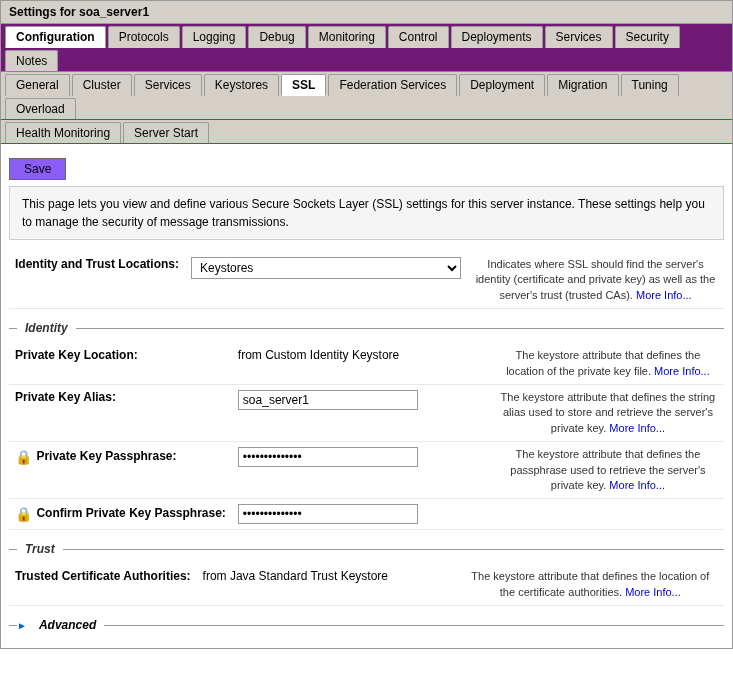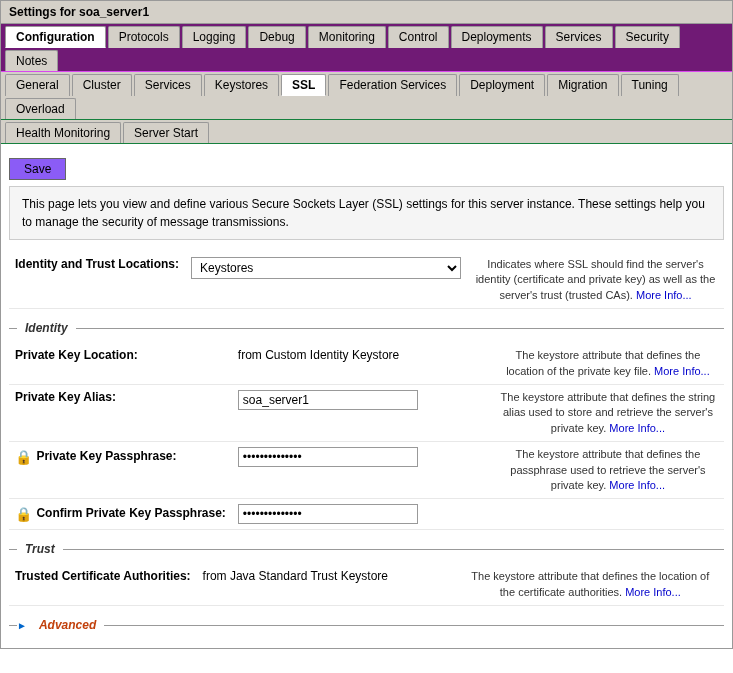--- a/index.html
+++ b/index.html
@@ -291,19 +291,19 @@
           The keystore attribute that defines the location of the certificate authorities.&nbsp;<a class="more-info">More Info...</a>
         </td>
       </tr>
     </tbody>
       </table>
 
     
     <div class="adv-section-header">
       <div class="section-header-left"></div>
       <span class="adv-arrow">►</span>
-      <span class="section-header-label" style="color:#c2410c; font-style:italic;">Advanced</span>
+      <span class="section-header-label" style="color:#000000; font-style:italic;">Advanced</span>
       <div class="section-header-line"></div>
     </div>
 
     
   </div>
 </div>
 
 </body></html>

